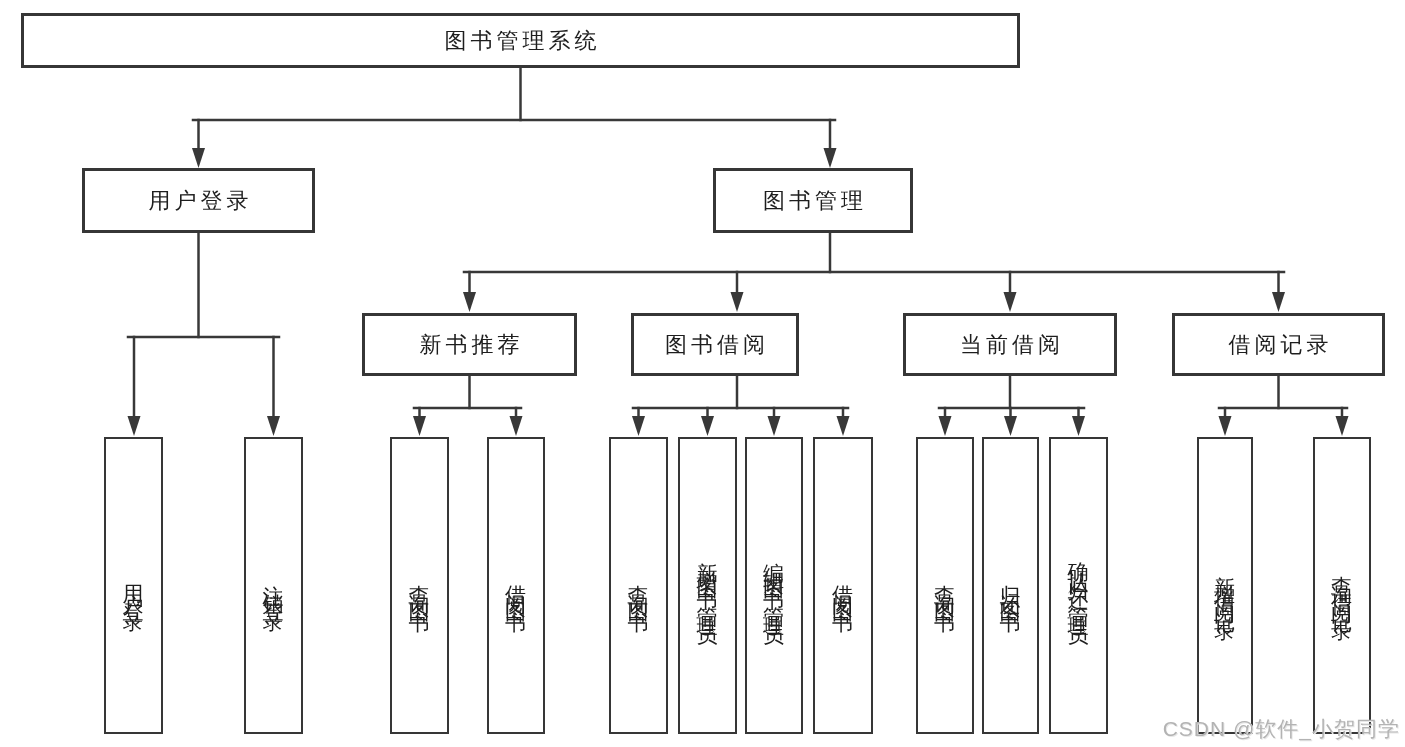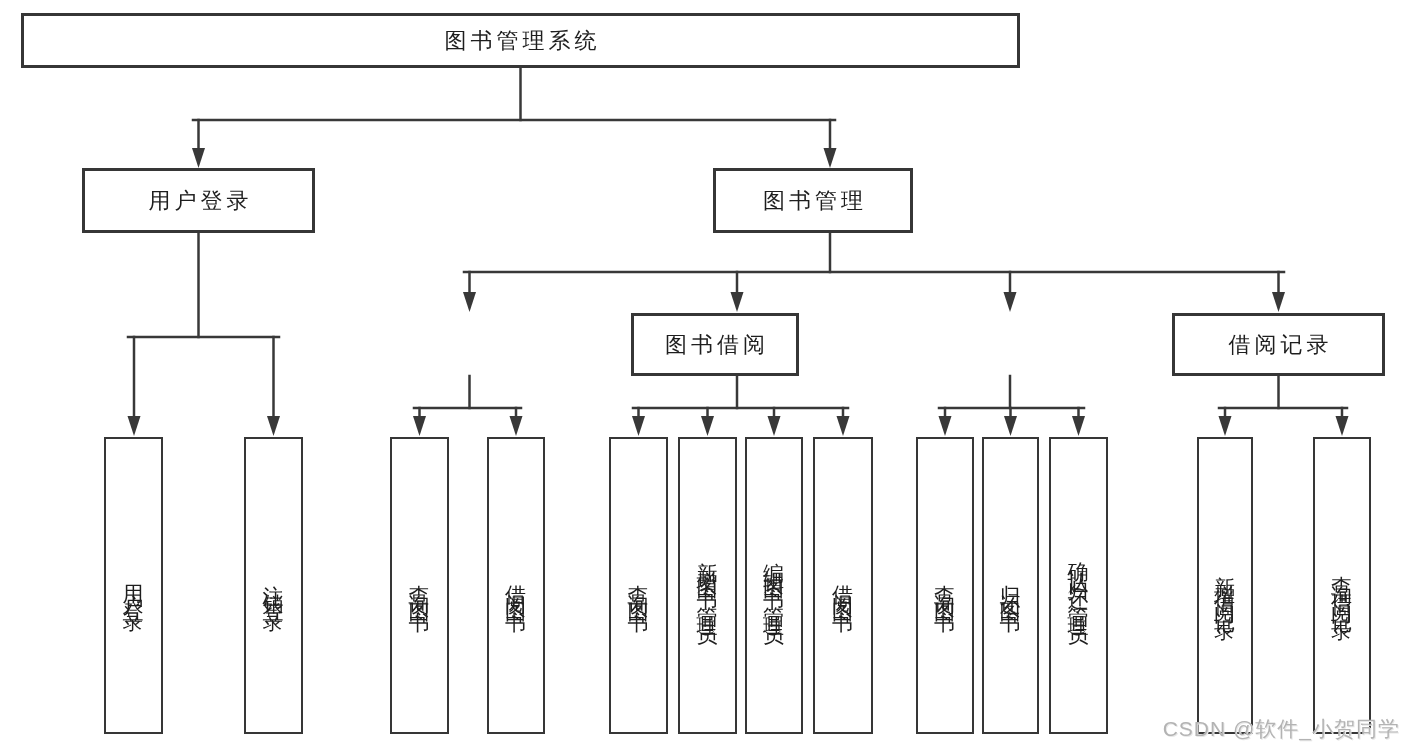--- a/index.html
+++ b/index.html
@@ -137,23 +137,29 @@
     <span class="hlabel">图书管理系统</span>
   </div>
 
   <div class="box" style="left:82px;top:168px;width:233px;height:65px">
     <span class="hlabel">用户登录</span>
   </div>
   <div class="box" style="left:713px;top:168px;width:200px;height:65px">
     <span class="hlabel">图书管理</span>
   </div>
 
+  <div class="box" style="left:362px;top:313px;width:215px;height:63px">
+    <span class="hlabel">新书推荐</span>
+  </div>
   <div class="box" style="left:631px;top:313px;width:168px;height:63px">
     <span class="hlabel">图书借阅</span>
   </div>
+  <div class="box" style="left:903px;top:313px;width:214px;height:63px">
+    <span class="hlabel">当前借阅</span>
+  </div>
   <div class="box" style="left:1172px;top:313px;width:213px;height:63px">
     <span class="hlabel">借阅记录</span>
   </div>
 
   <div class="box leaf" style="left:104px;top:437px;width:59px;height:297px">
     <span class="vtext">用户登录</span>
   </div>
   <div class="box leaf" style="left:244px;top:437px;width:59px;height:297px">
     <span class="vtext">注销登录</span>
   </div>

